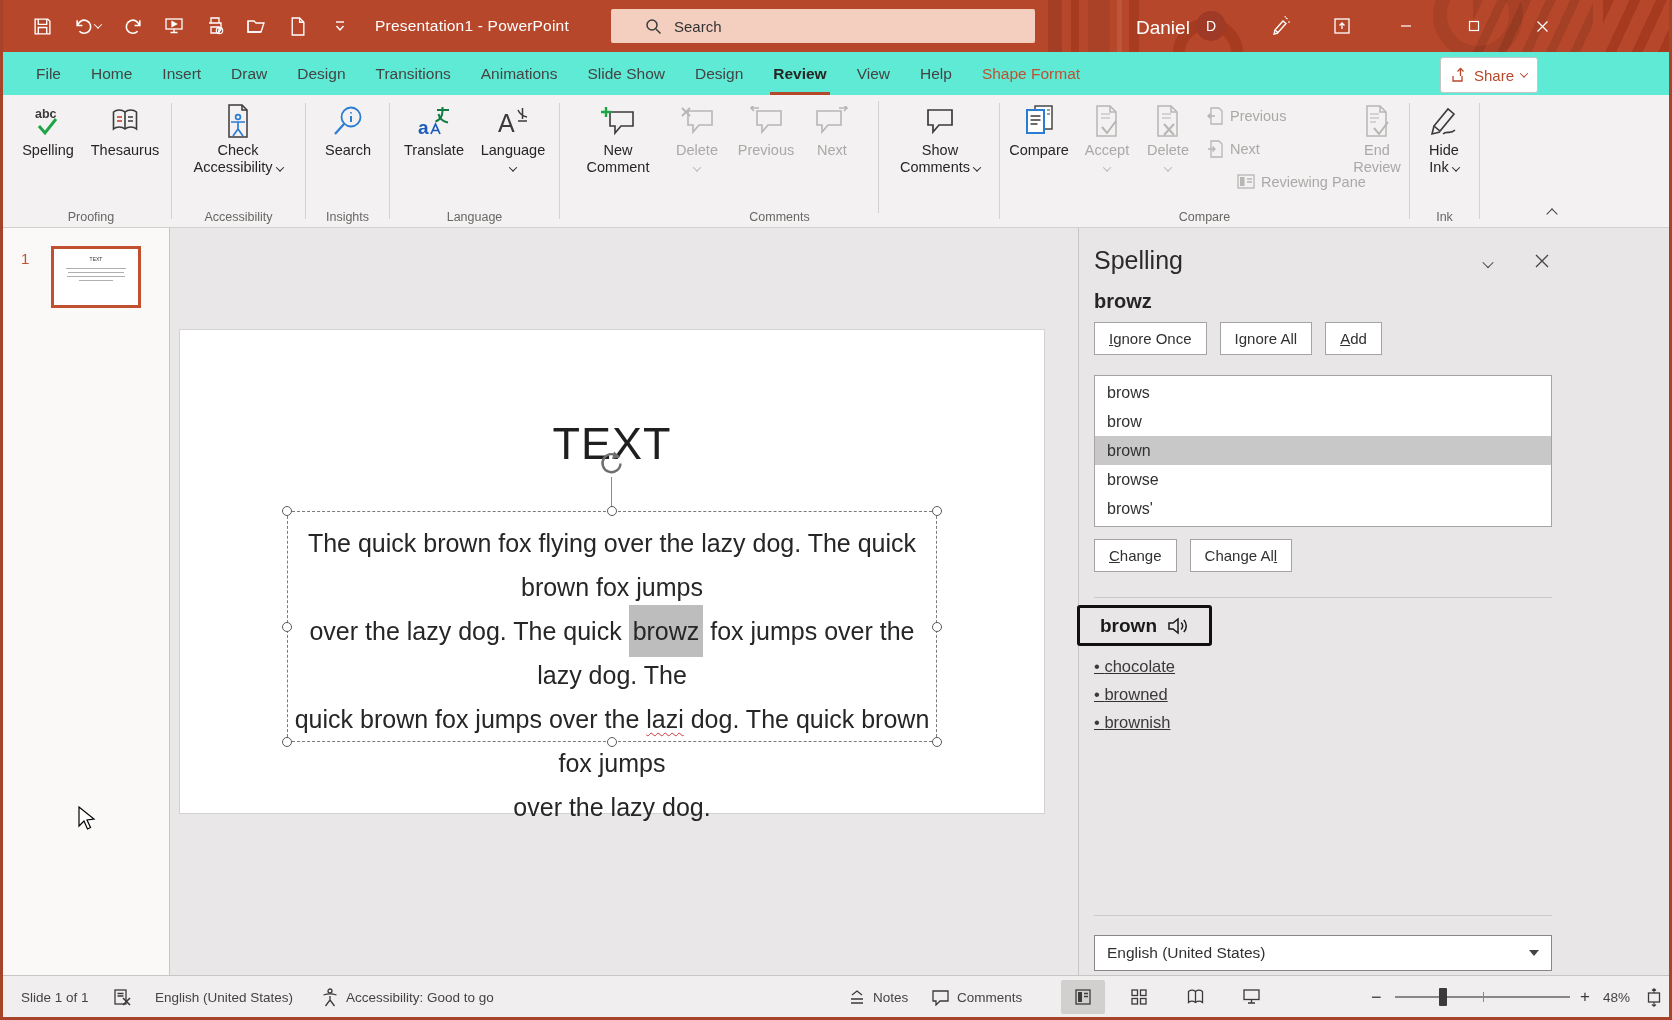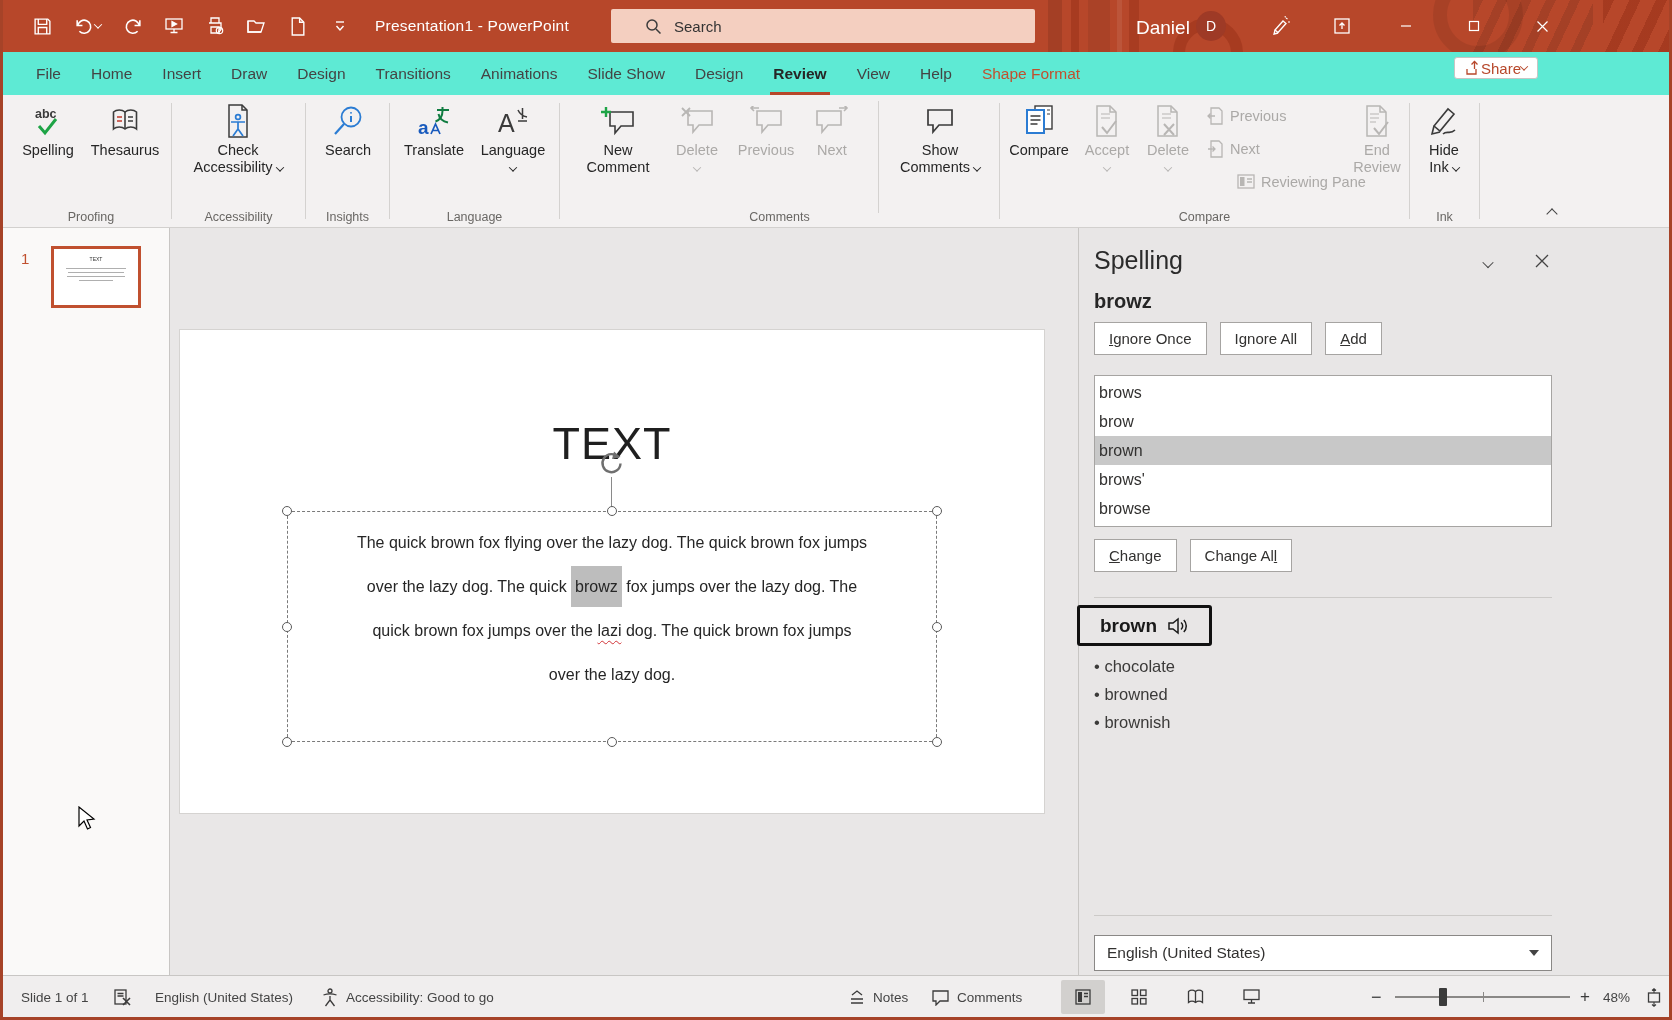--- a/index.html
+++ b/index.html
@@ -17,21 +17,21 @@
   .search-box { position:absolute; left:608px; top:9px; width:424px; height:34px; background:#F4CFC0; display:flex; align-items:center; color:#333; font-size:15px; border-radius:2px;}
   .wctl { position:absolute; top:0; width:46px; height:52px; display:flex; align-items:center; justify-content:center;}
   .avatar { position:absolute; left:1193px; top:11px; width:30px; height:30px; border-radius:50%; background:#9E3A26; color:#fff; display:flex; align-items:center; justify-content:center; font-size:14px;}
 
   
   .tabrow { position:absolute; left:0; top:52px; width:1666px; height:43px; background:#5eead4; display:flex; align-items:stretch; padding-left:18px;}
   .tab { position:relative; padding:0 15px; display:flex; align-items:center; font-size:15.5px; color:#444; cursor:default;}
   .tab.active { color:#262626; font-weight:700;}
   .tab.active::after { content:""; position:absolute; left:12px; right:12px; bottom:0; height:3px; background:#B7472A;}
   .tab.contextual { color:#C0502F; }
-  .share-btn { position:absolute; right:131px; top:5px; height:22px; padding:0 10px; border:1px solid #C8C6C4; background:#fff; border-radius:3px; display:flex; align-items:center; font-size:15px; color:#B7472A;margin-left:43px;}
+  .share-btn { position:absolute; right:131px; top:5px; height:36px; padding:0 10px; border:1px solid #C8C6C4; background:#fff; border-radius:3px; display:flex; align-items:center; gap:7px; font-size:15px; color:#B7472A;margin-left:43px;}
 
   
   .ribbon { position:absolute; left:0; top:95px; width:1666px; height:133px; background:#F3F1F1; border-bottom:1px solid #D2D0CE;}
   .rgroup { position:absolute; top:0; height:133px; }
   .glabel { position:absolute; bottom:4px; left:0; right:0; text-align:center; font-size:12.5px; color:#696764;}
   .vdiv { position:absolute; top:8px; height:116px; width:1px; background:#D4D2D0;}
   .rbtn { position:absolute; top:5px; display:flex; flex-direction:column; align-items:center; border-radius:2px;}
   .ric { height:42px; display:flex; align-items:center; justify-content:center;}
   .rlb { font-size:14.5px; line-height:17px; color:#262626; text-align:center; white-space:nowrap;}
   .dis .rlb { color:#ABA9A7; }
@@ -42,33 +42,33 @@
   
   .main { position:absolute; left:0; top:228px; width:1666px; height:747px; background:#E9E7E7;}
   .thumbs { position:absolute; left:0; top:0; width:167px; height:747px; background:#FAF9F8; border-right:1px solid #C8C6C4;}
   .thumb-num { position:absolute; left:18px; top:22px; font-size:15px; color:#C0502F;}
   .thumb { position:absolute; left:48px; top:18px; width:90px; height:62px; background:#fff; border:3px solid #C0502F;}
   .mini-line { height:1px; background:#AFAFAF; margin:3px auto 0;}
   .slide { position:absolute; left:177px; top:102px; width:864px; height:483px; background:#fff; box-shadow:0 0 0 1px #D5D3D1;}
   .slide-title { position:absolute; left:0; top:88px; width:100%; text-align:center; font-size:45px; font-weight:300; color:#1f1f1f; letter-spacing:1px;}
   .textbox { position:absolute; left:107px; top:181px; width:650px; height:231px; border:1px dashed #7a7a7a;}
   .hdl { position:absolute; width:10px; height:10px; border:1.5px solid #5a5a5a; border-radius:50%; background:#fff;}
-  .bodytext { padding-top:9px; font-size:16px; line-height:44px; color:#262626; text-align:center;}
+  .bodytext { padding-top:9px; font-size:25px; line-height:44px; color:#262626; text-align:center;}
   .sel-word { background:#BDBDBD; padding:12px 4px;}
   .sq { text-decoration:underline; text-decoration-style:wavy; text-decoration-color:#D13438; text-decoration-thickness:1px; text-underline-offset:4px;}
   .stem { position:absolute; left:431px; top:147px; width:1px; height:34px; background:#8a8a8a;}
 
   
   .pane { position:absolute; left:1075px; top:0; width:594px; height:747px; background:#E8E6E6; border-left:1px solid #C8C6C4; font-size:15px; color:#323130;}
   .pane-inner { position:absolute; left:15px; width:458px;}
   .pane-title { font-size:25px; color:#2b2b2b;}
   .pbtn { height:33px; padding:0 14px; background:#fff; border:1px solid #A6A4A2; font-size:15px; color:#323130; display:inline-flex; align-items:center; font-family:"Liberation Sans",sans-serif;}
   .u { text-decoration:underline; }
   .sug-list { position:absolute; left:15px; top:147px; width:458px; height:152px; background:#fff; border:1px solid #A6A4A2; padding-top:2px;}
-  .sug-item { height:29px; line-height:29px; padding-left:4px; font-size:16px; color:#323130;}
+  .sug-item { height:29px; line-height:29px; padding-left:12px; font-size:16px; color:#323130;}
   .sug-item.selected { background:#C8C8C8; }
   .pdiv { position:absolute; left:15px; width:458px; height:1px; background:#CCCAC8;}
   .brown-box { position:absolute; left:-2px; top:377px; width:135px; height:41px; border:3px solid #111; border-radius:3px; background:#E8E6E6; display:flex; align-items:center; justify-content:center; gap:10px; font-weight:700; font-size:19px; color:#1a1a1a;}
   .bullet { height:28px; display:flex; align-items:center; font-size:16.5px; color:#3b3a39;}
   .bullet::before { content:"• "; white-space:pre; }
   .lang-drop { position:absolute; left:15px; top:707px; width:458px; height:36px; background:#fff; border:1px solid #8A8886; display:flex; align-items:center; padding:0 12px; font-size:15.5px; color:#323130;}
   .drop-arrow { margin-left:auto; width:0; height:0; border-left:5px solid transparent; border-right:5px solid transparent; border-top:6px solid #444;}
 
   
   .statusbar { position:absolute; left:0; top:975px; width:1666px; height:42px; background:#F0EEEE; border-top:1px solid #C8C6C4; font-size:13.5px; color:#444;}
@@ -556,22 +556,22 @@
           </button>
         <button class="pbtn">
             <span><span></span><span class="u">A</span><span>dd</span></span>
           </button>
       </div>
 
       <div class="sug-list">
         <div class="sug-item">brows</div>
         <div class="sug-item">brow</div>
         <div class="sug-item selected">brown</div>
+        <div class="sug-item">browse</div>
         <div class="sug-item">brows'</div>
-        <div class="sug-item">browse</div>
       </div>
 
       <div class="pane-inner" style="top:311px;display:flex;gap:13px;">
         <button class="pbtn">
             <span><span></span><span class="u">C</span><span>hange</span></span>
           </button>
         <button class="pbtn">
             <span><span>Change Al</span><span class="u">l</span><span></span></span>
           </button>
       </div>
@@ -580,21 +580,21 @@
 
       <div class="brown-box">
         <span>brown</span>
         <svg width="22" height="18" viewBox="0 0 22 18" fill="none" stroke="#1a1a1a" stroke-width="1.5">
             <path d="M2 6h4l5-4v14l-5-4H2z"></path>
             <path d="M14 5.5a4.5 4.5 0 0 1 0 7"></path>
             <path d="M16.8 3a8.5 8.5 0 0 1 0 12"></path>
           </svg>
       </div>
 
-      <div class="pane-inner" style="top:424px;">
+      <div class="pane-inner" style="top:424px;text-decoration:underline;">
         <div class="bullet">
             <span>chocolate</span>
           </div>
         <div class="bullet">
             <span>browned</span>
           </div>
         <div class="bullet">
             <span>brownish</span>
           </div>
       </div>

